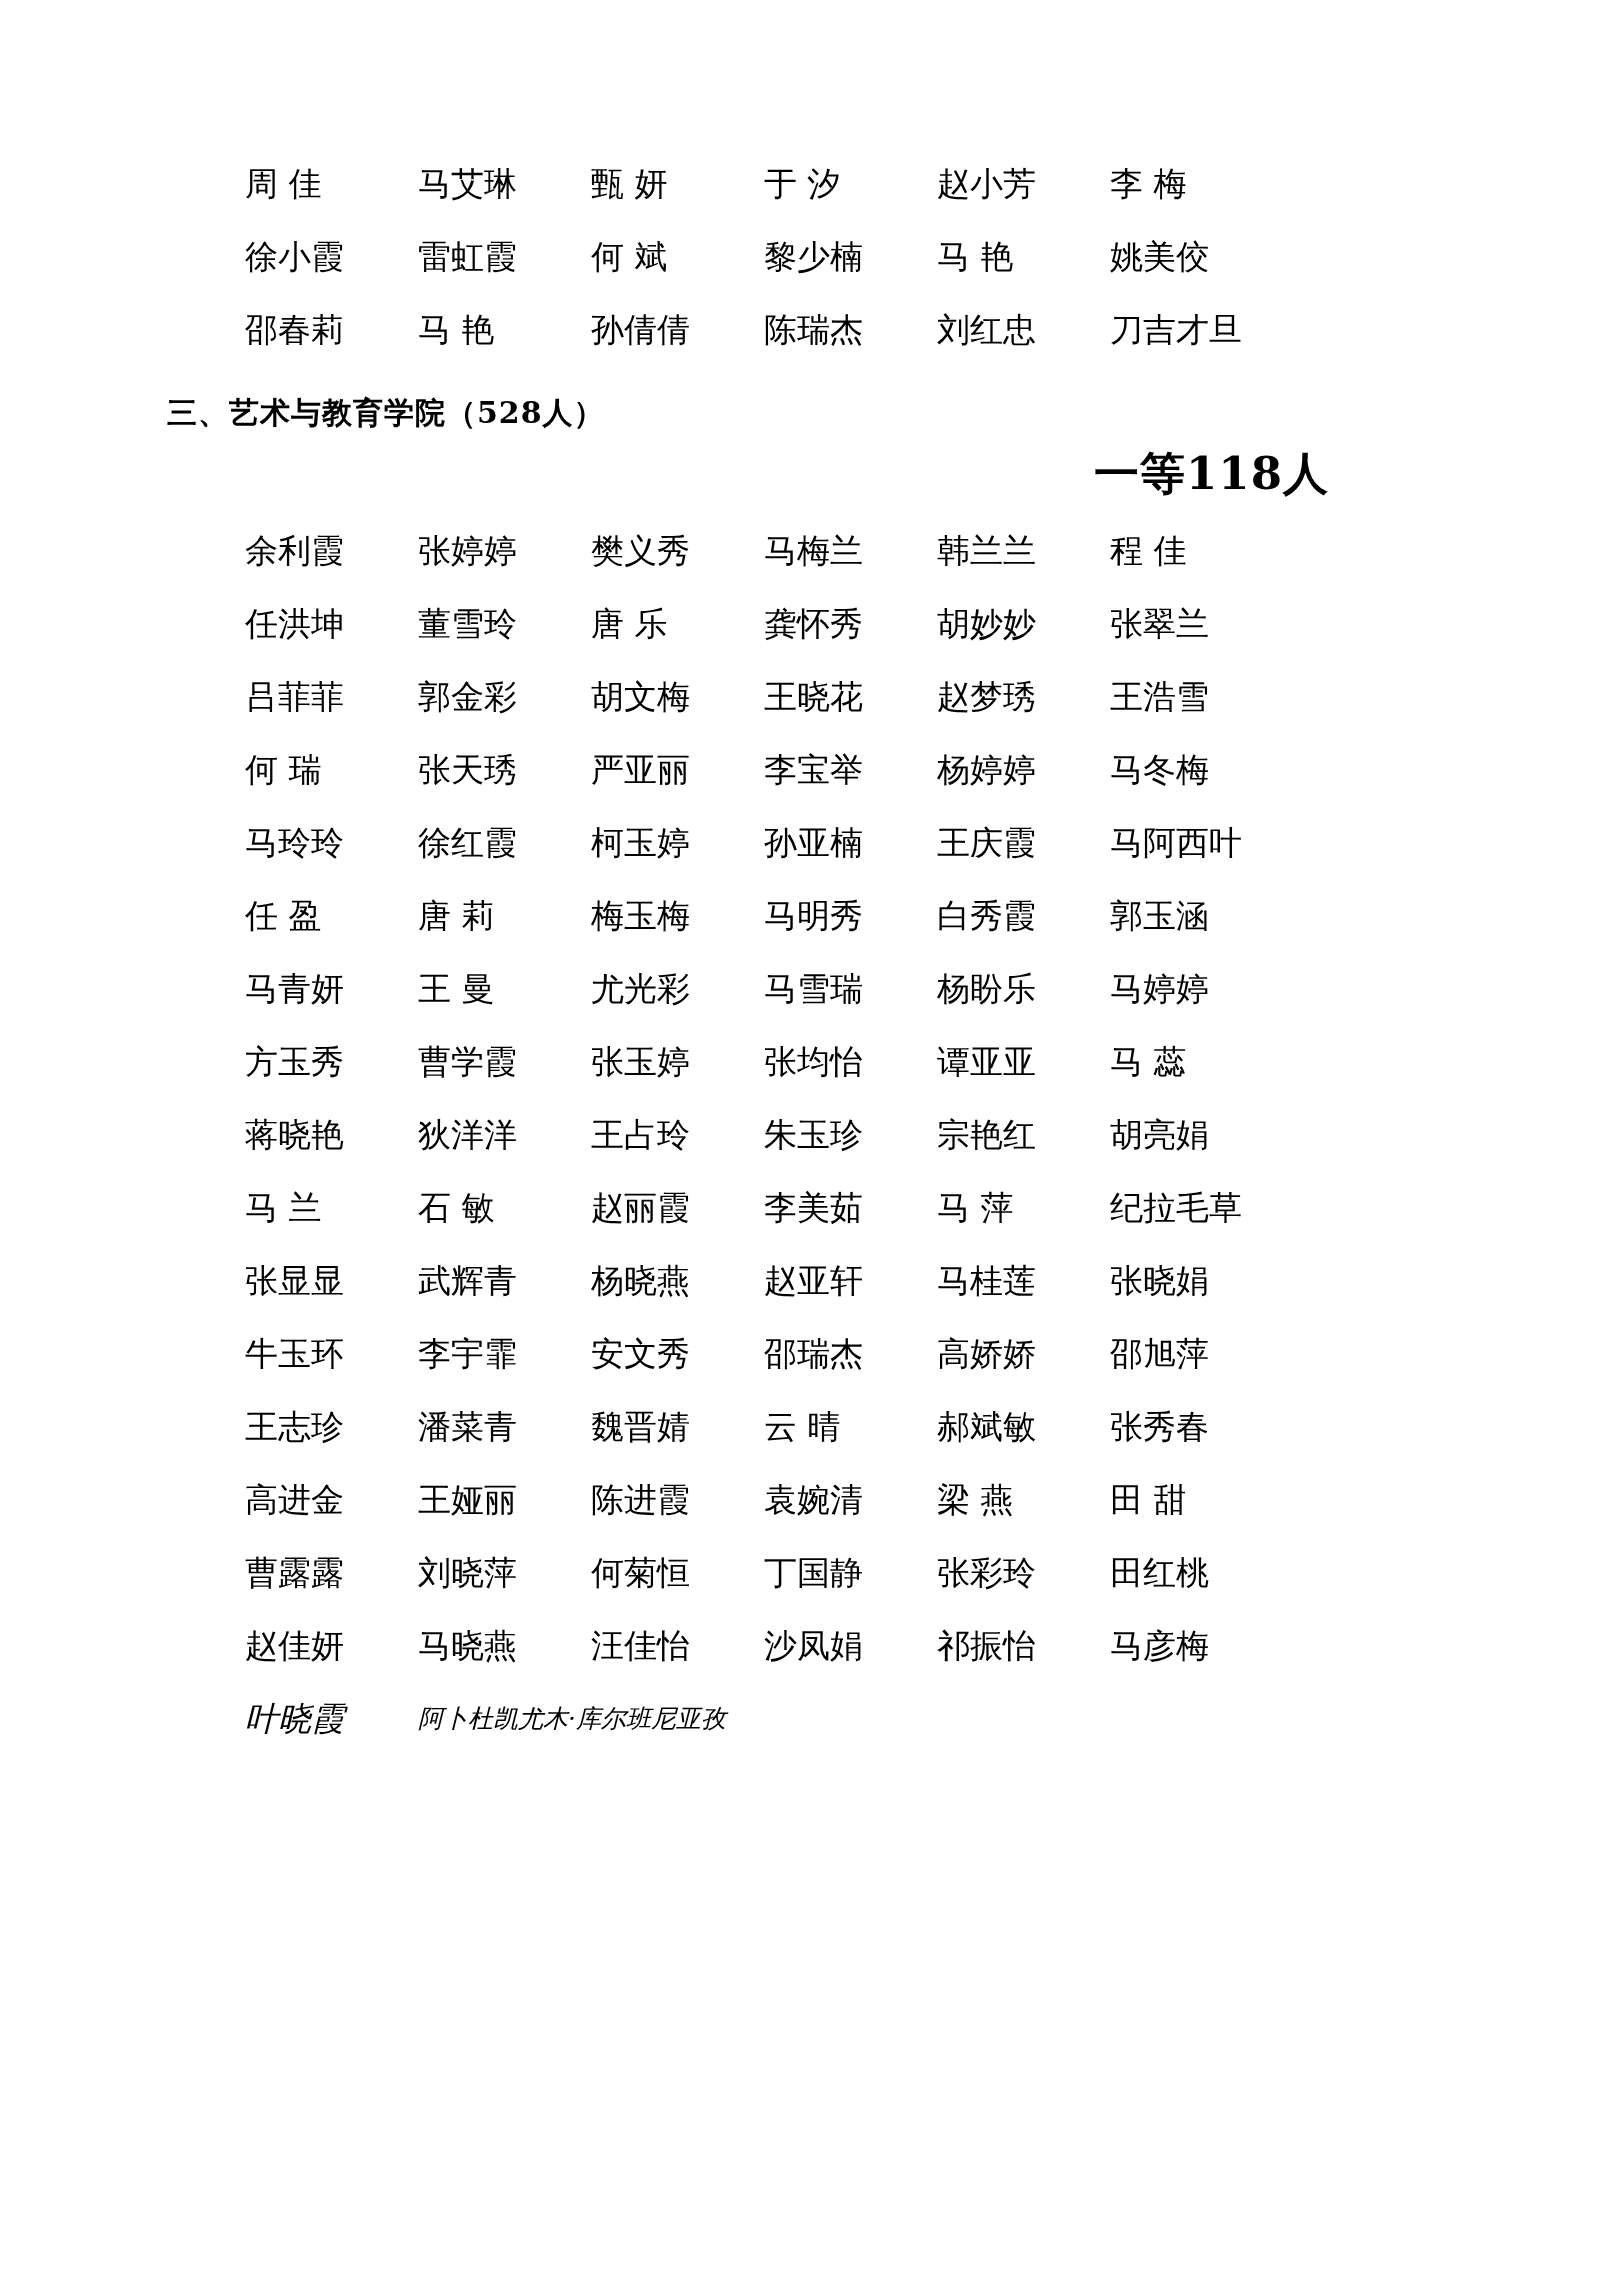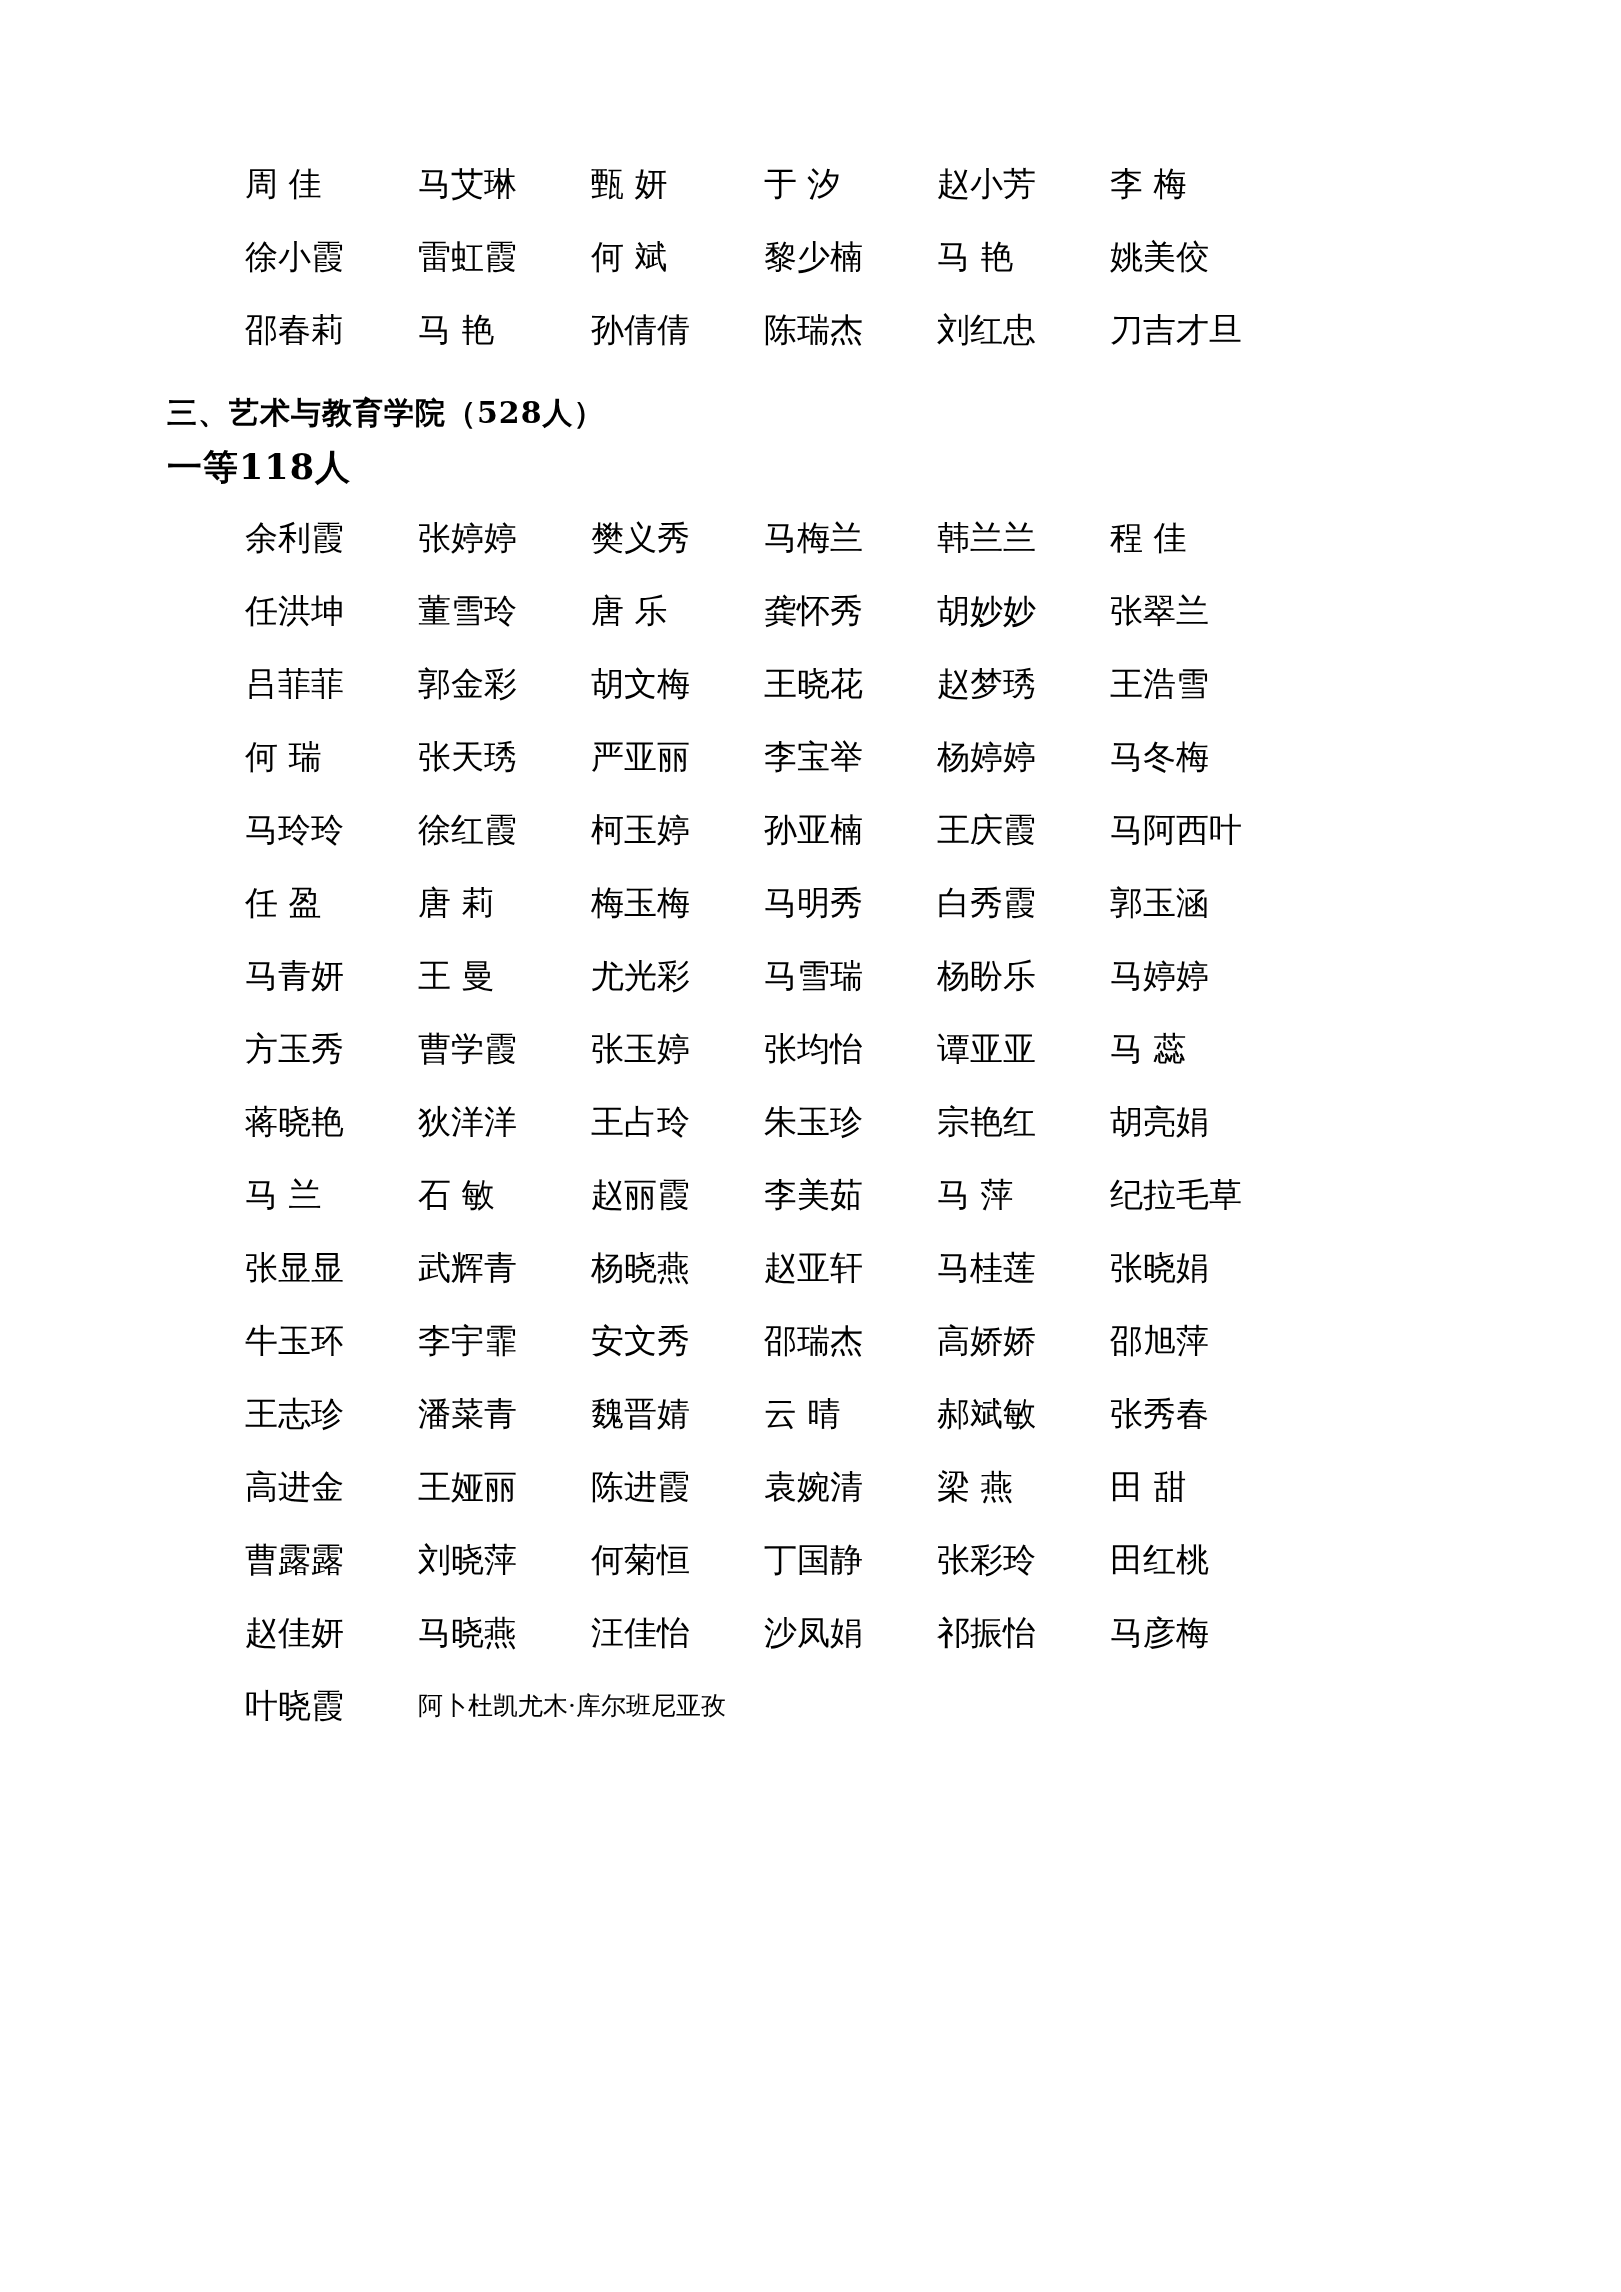--- a/index.html
+++ b/index.html
@@ -38,33 +38,34 @@
     text-align: left;
   }
   .section-heading {
     font-size: 30px;
     font-weight: bold;
     margin: 27.4px 0 5.9px 0;
     padding-left: 0px;
     letter-spacing: 1px;
   }
   .rank-heading {
-    font-size: 35px;
+    font-size: 45px;
     font-weight: bold;
-    text-align: left;
+    text-align: right;
     margin: 9.8px 0 9.8px 0;
     padding-right: 176px;
     letter-spacing: 1px;
   }
   .wide-row {
     display: flex;
     width: 1039px;
     margin: 0 0 0 78px;
     height: 73px;
     align-items: center;
+    font-style: italic;
   }
   .wide-name {
     font-size: 25px;
     line-height: 73px;
     white-space: nowrap;
   }
 </style>
 </head>
 <body>
 

